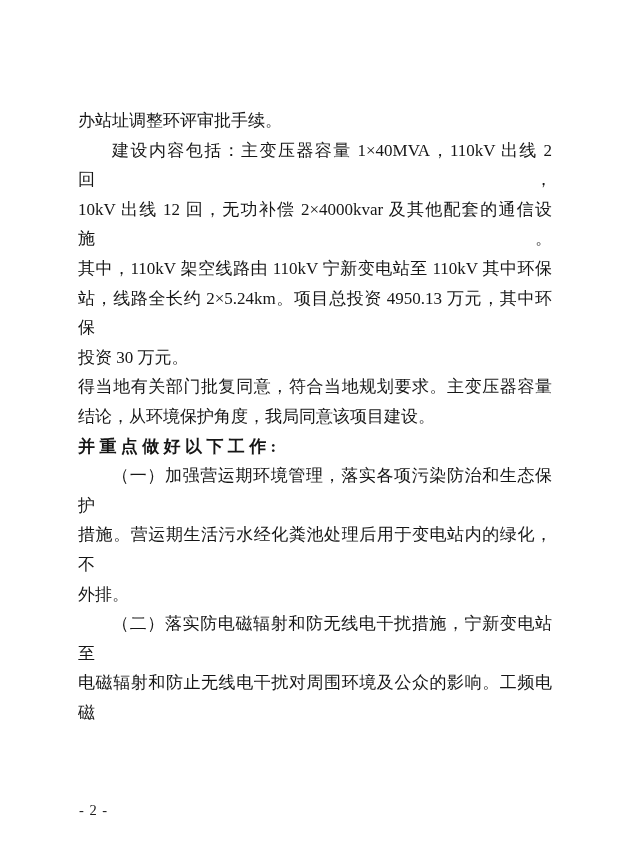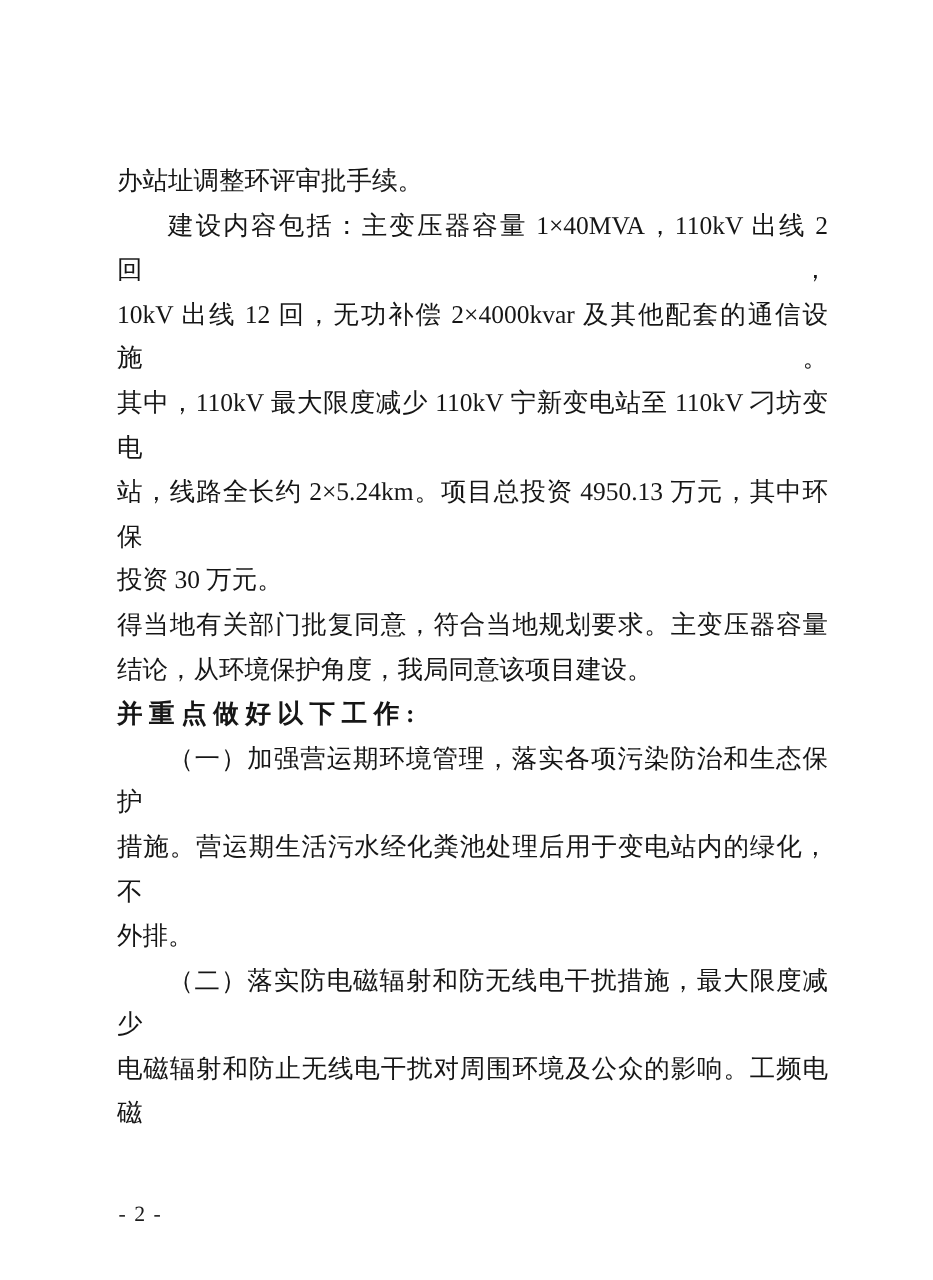--- a/index.html
+++ b/index.html
@@ -50,26 +50,26 @@
   }
 </style>
 </head>
 <body>
 
 <div class="page">
   <div class="doc-body">
       <div class="line natural">办站址调整环评审批手续。</div>
       <div class="line indent justify">建设内容包括：主变压器容量 1×40MVA，110kV 出线 2 回，</div>
       <div class="line justify">10kV 出线 12 回，无功补偿 2×4000kvar 及其他配套的通信设施。</div>
-      <div class="line justify">其中，110kV 最大限度减少 110kV 宁新变电站至 110kV 刁坊变电</div>
+      <div class="line justify">其中，110kV 架空线路由 110kV 宁新变电站至 110kV 其中环保</div>
       <div class="line justify">站，线路全长约 2×5.24km。项目总投资 4950.13 万元，其中环保</div>
       <div class="line natural">投资 30 万元。</div>
       <div class="line justify">得当地有关部门批复同意，符合当地规划要求。主变压器容量</div>
       <div class="line natural">结论，从环境保护角度，我局同意该项目建设。</div>
       <div class="line spread">并重点做好以下工作:</div>
       <div class="line indent justify">（一）加强营运期环境管理，落实各项污染防治和生态保护</div>
       <div class="line justify">措施。营运期生活污水经化粪池处理后用于变电站内的绿化，不</div>
       <div class="line natural">外排。</div>
-      <div class="line indent justify">（二）落实防电磁辐射和防无线电干扰措施，最大限度减少</div>
+      <div class="line indent justify">（二）落实防电磁辐射和防无线电干扰措施，宁新变电站至</div>
       <div class="line justify">电磁辐射和防止无线电干扰对周围环境及公众的影响。工频电磁</div>
     </div>
   <div class="pagenum">- 2 -</div>
 </div>
 
 </body></html>

